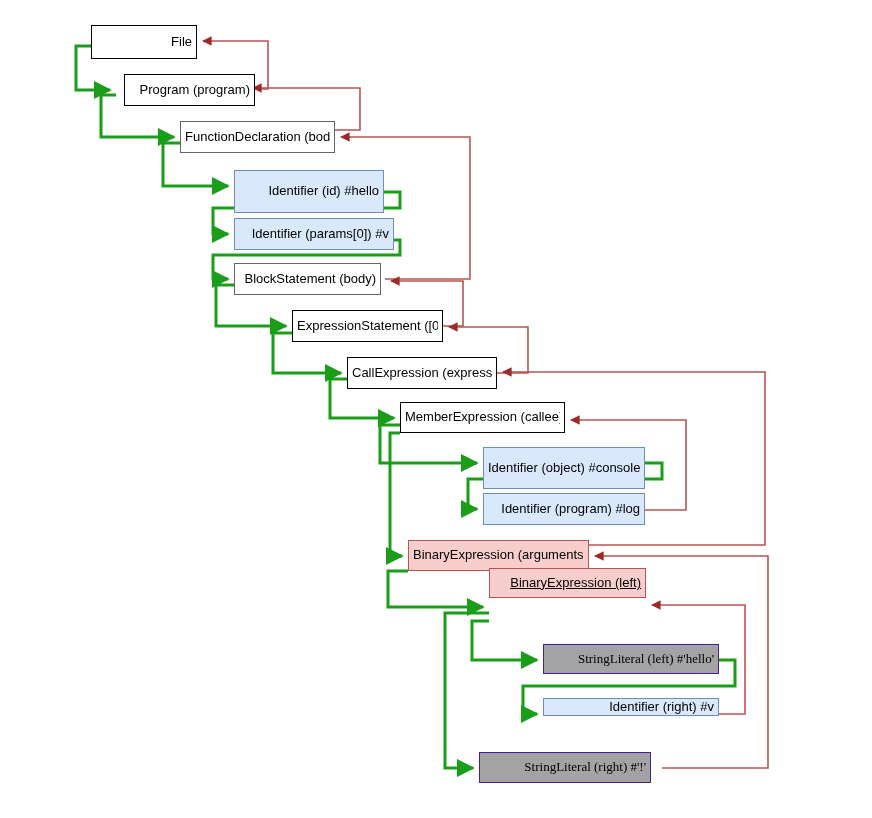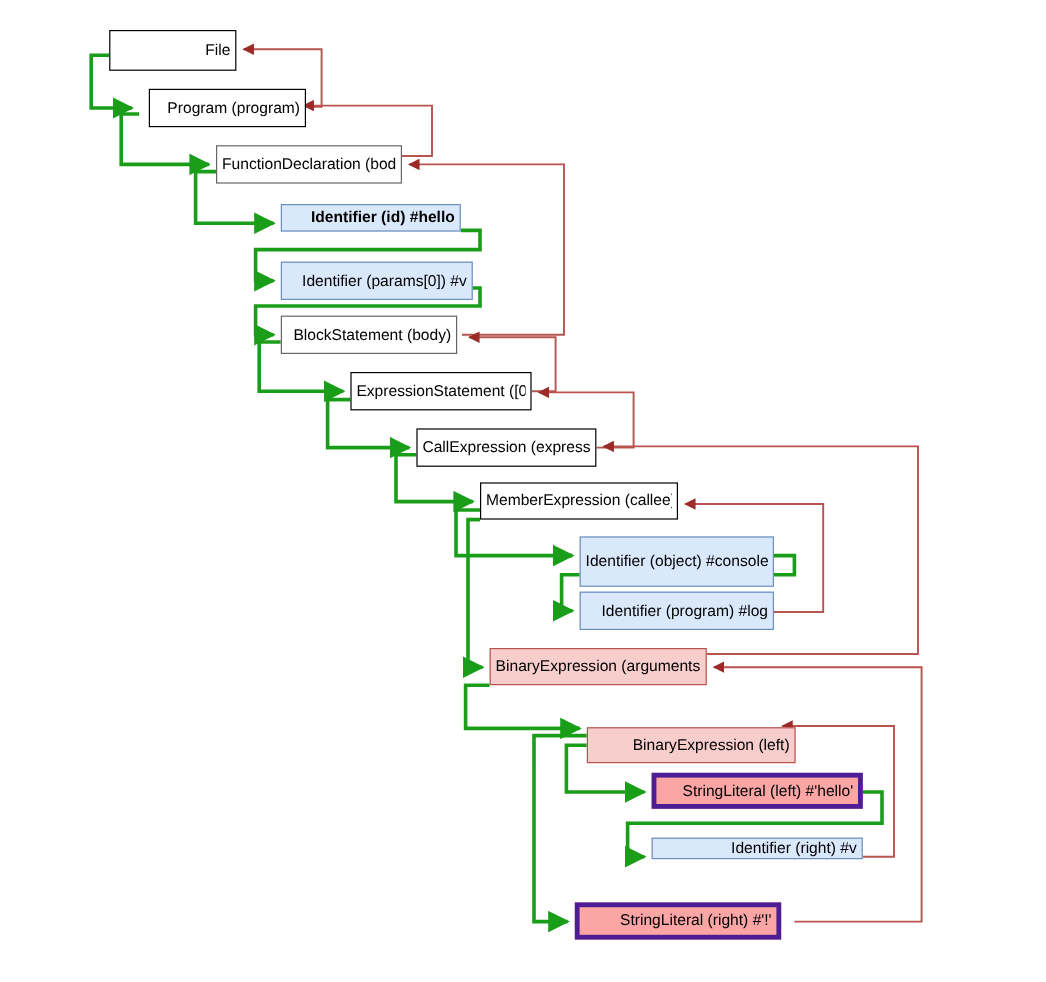--- a/index.html
+++ b/index.html
@@ -40,21 +40,21 @@
   .node-label {
     display: block;
     overflow: hidden;
     text-overflow: clip;
     white-space: nowrap;
   }
   .n-plain  { background: #ffffff; border: 1px solid #000000; }
   .n-gray   { background: #ffffff; border: 1px solid #666666; }
   .n-blue   { background: #dae8fc; border: 1px solid #6c8ebf; }
   .n-red    { background: #f8cecc; border: 1px solid #b85450; }
-  .n-green  { background: #fca5a5; border: 4px solid #4c1d95; }
+  .n-green  { background: #a3a3a3; border: 1px solid #4c1d95; font-family: Liberation Serif, serif; }
 </style>
 </head>
 <body>
 
 <div id="canvas">
   <svg id="edge-layer" viewBox="0 0 872 818" xmlns="http://www.w3.org/2000/svg">
     <defs>
       <marker id="arrow-enter" viewBox="0 0 10 10" refX="9" refY="5" markerWidth="6" markerHeight="6" orient="auto-start-reverse">
         <path d="M 0 0 L 10 5 L 0 10 z" fill="#1a9e1a"></path>
       </marker>
@@ -94,21 +94,21 @@
   <div id="node-layer">
       <div class="node n-plain" style="left: 91px; top: 25px; width: 106px; height: 34px;">
         <span class="node-label">File</span>
       </div>
       <div class="node n-plain" style="left: 124px; top: 74px; width: 131px; height: 32px;">
         <span class="node-label">Program (program)</span>
       </div>
       <div class="node n-gray" style="left: 180px; top: 121px; width: 155px; height: 32px;">
         <span class="node-label">FunctionDeclaration (body)</span>
       </div>
-      <div class="node n-blue" style="left: 234px; top: 170px; width: 150px; height: 23px; font-weight: bold;">
+      <div class="node n-blue" style="left: 234px; top: 170px; width: 150px; height: 43px;">
         <span class="node-label">Identifier (id)  #hello</span>
       </div>
       <div class="node n-blue" style="left: 234px; top: 218px; width: 160px; height: 32px;">
         <span class="node-label">Identifier (params[0]) #v</span>
       </div>
       <div class="node n-gray" style="left: 234px; top: 263px; width: 147px; height: 32px;">
         <span class="node-label">BlockStatement (body)</span>
       </div>
       <div class="node n-plain" style="left: 292px; top: 310px; width: 151px; height: 32px;">
         <span class="node-label">ExpressionStatement ([0])</span>
@@ -121,21 +121,21 @@
       </div>
       <div class="node n-blue" style="left: 483px; top: 447px; width: 162px; height: 42px;">
         <span class="node-label">Identifier (object)  #console</span>
       </div>
       <div class="node n-blue" style="left: 483px; top: 493px; width: 162px; height: 32px;">
         <span class="node-label">Identifier (program)  #log</span>
       </div>
       <div class="node n-red" style="left: 408px; top: 540px; width: 181px; height: 31px;">
         <span class="node-label">BinaryExpression (arguments[0])</span>
       </div>
-      <div class="node n-red" style="left: 489px; top: 606px; width: 174px; height: 30px;">
+      <div class="node n-red" style="left: 489px; top: 568px; width: 157px; height: 30px; text-decoration: underline;">
         <span class="node-label">BinaryExpression (left)</span>
       </div>
       <div class="node n-green" style="left: 543px; top: 644px; width: 176px; height: 30px;">
         <span class="node-label">StringLiteral (left)  #'hello'</span>
       </div>
       <div class="node n-blue" style="left: 543px; top: 698px; width: 176px; height: 18px;">
         <span class="node-label">Identifier (right)  #v</span>
       </div>
       <div class="node n-green" style="left: 479px; top: 752px; width: 172px; height: 31px;">
         <span class="node-label">StringLiteral (right)  #'!'</span>

